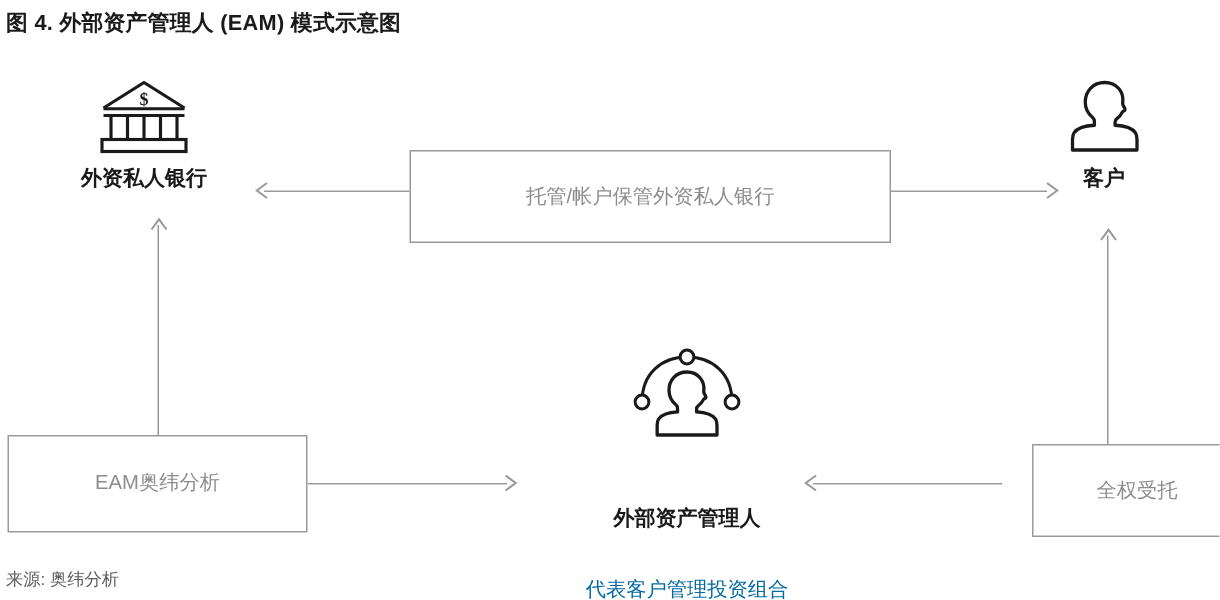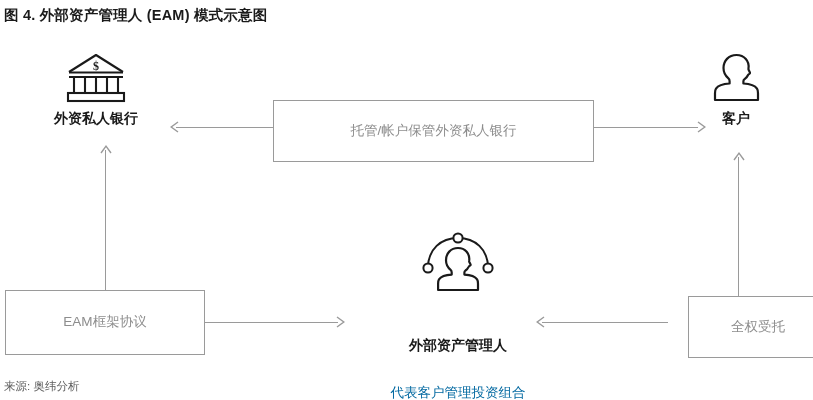--- a/index.html
+++ b/index.html
@@ -107,21 +107,21 @@
     <polyline points="3,10 8,3.2 13,10" fill="none" stroke="#9a9a9a" stroke-width="1.4"></polyline>
   </svg>
 
   <div class="box" id="box-custody">
     <span class="line">托管/帐户保管</span>
     <span class="line">外资私人银行</span>
   </div>
 
   <div class="box" id="box-eam-agree">
     <span class="line">EAM</span>
-    <span class="line">框架协议</span>
+    <span class="line">奥纬分析</span>
   </div>
 
   <div class="box" id="box-mandate">
     <span class="line">全权受托</span>
   </div>
 
   <div class="node" id="node-bank">
     <svg class="icon" width="62" height="52" viewBox="0 0 62 52">
 
       <polyline points="4,20 31,3 58,20" fill="none" stroke="#1a1a1a" stroke-width="2.1" stroke-linejoin="round"></polyline>

